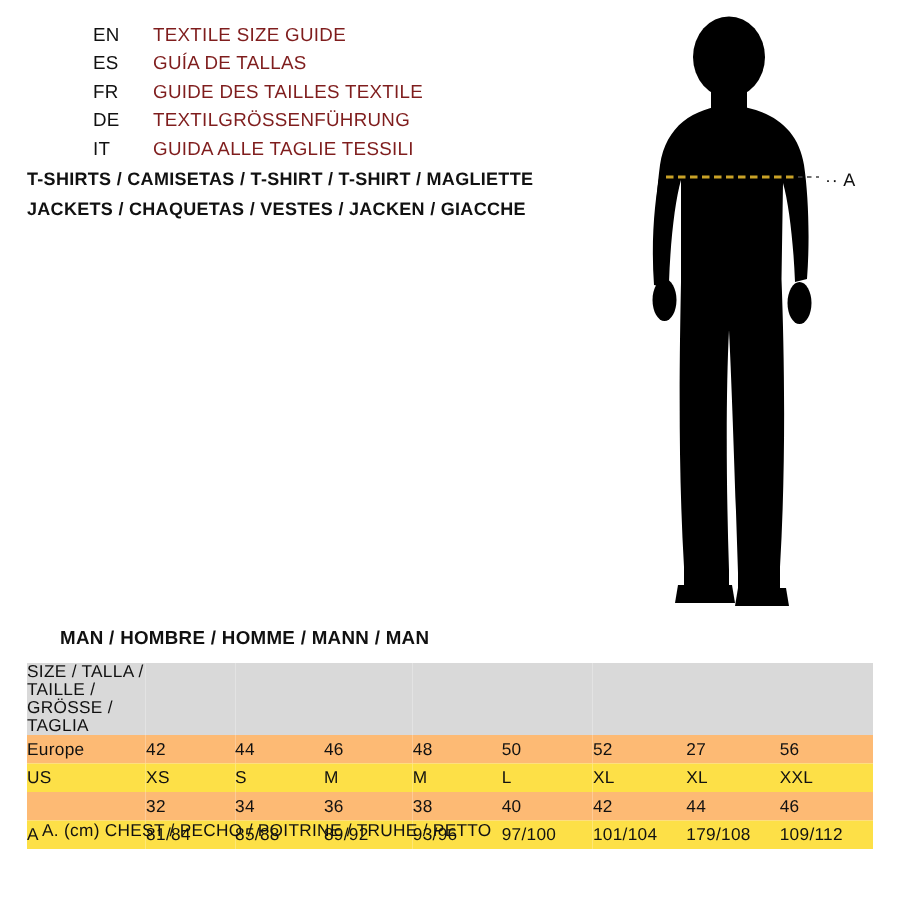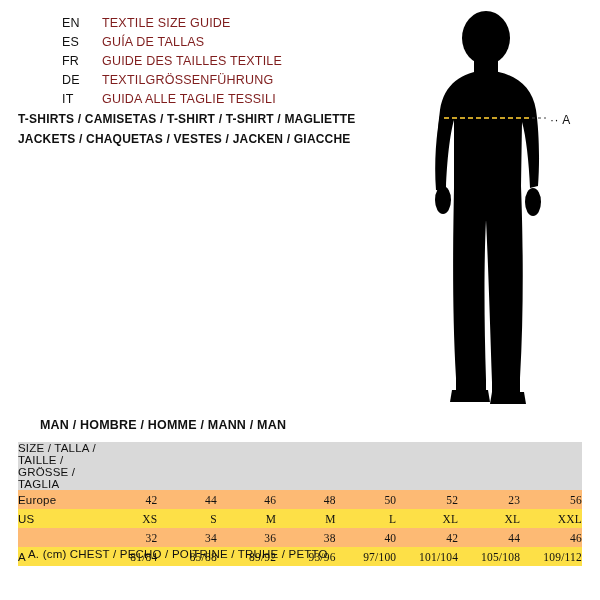--- a/index.html
+++ b/index.html
@@ -118,22 +118,21 @@
   }
   tr.row-b td, tr.row-d td {
     background: #fde047;
   }
   td.label-cell {
     width: 88px;
     padding-left: 4px;
   }
   td.val-cell {
     width: 68px;
-    text-align: right;
-    font-family: Liberation Serif, serif;
+    text-align: left;
   }
 
   
   .footer-note {
     position: absolute;
     left: 28px;
     top: 548px;
     font-size: 11.5px;
     letter-spacing: 0.2px;
     color: #111;
@@ -231,21 +230,21 @@
         <td class="val-cell"></td>
       </tr>
       <tr class="row-a">
         <td class="label-cell">Europe</td>
         <td class="val-cell">42</td>
         <td class="val-cell">44</td>
         <td class="val-cell">46</td>
         <td class="val-cell">48</td>
         <td class="val-cell">50</td>
         <td class="val-cell">52</td>
-        <td class="val-cell">23</td>
+        <td class="val-cell">27</td>
         <td class="val-cell">56</td>
       </tr>
       <tr class="row-b">
         <td class="label-cell">US</td>
         <td class="val-cell">XS</td>
         <td class="val-cell">S</td>
         <td class="val-cell">M</td>
         <td class="val-cell">M</td>
         <td class="val-cell">L</td>
         <td class="val-cell">XL</td>
@@ -264,21 +263,21 @@
         <td class="val-cell">46</td>
       </tr>
       <tr class="row-d">
         <td class="label-cell">A</td>
         <td class="val-cell">81/84</td>
         <td class="val-cell">85/88</td>
         <td class="val-cell">89/92</td>
         <td class="val-cell">93/96</td>
         <td class="val-cell">97/100</td>
         <td class="val-cell">101/104</td>
-        <td class="val-cell">105/108</td>
+        <td class="val-cell">179/108</td>
         <td class="val-cell">109/112</td>
       </tr>
     </tbody>
   </table>
 
   <div class="footer-note">A. (cm) CHEST / PECHO / POITRINE / TRUHE / PETTO</div>
 
 </div>
 
 </body></html>

